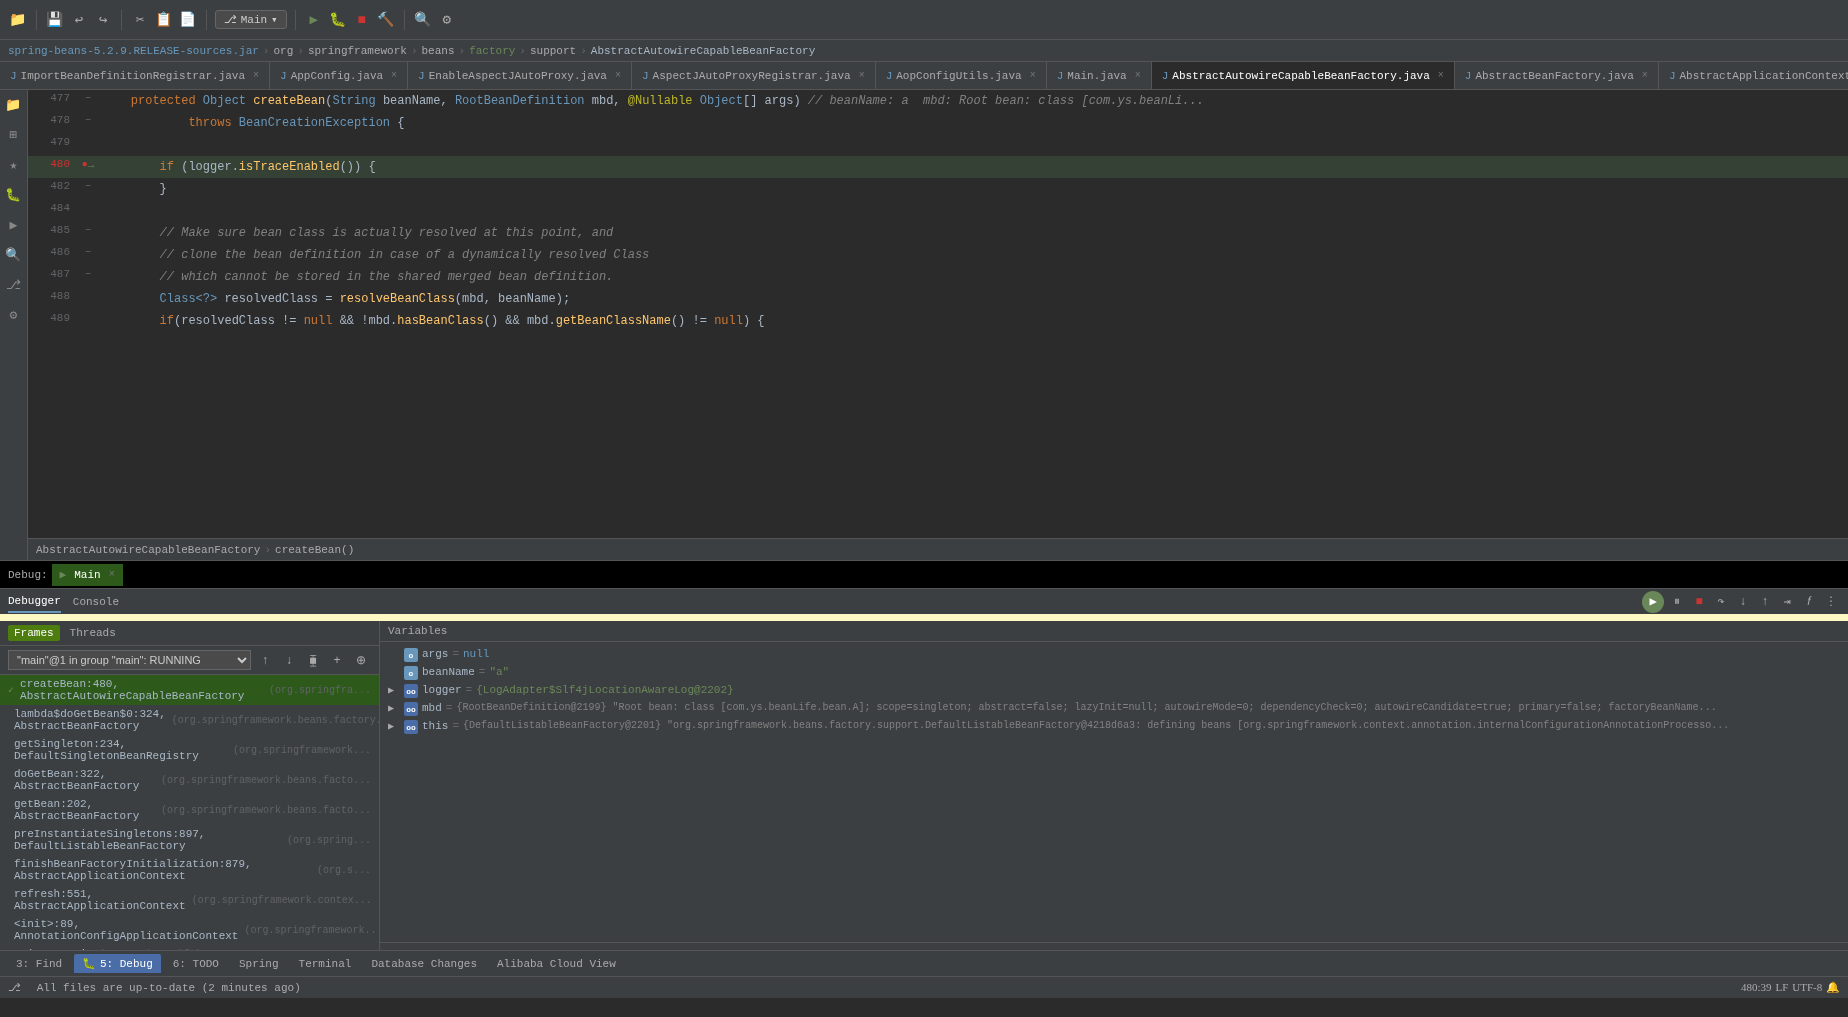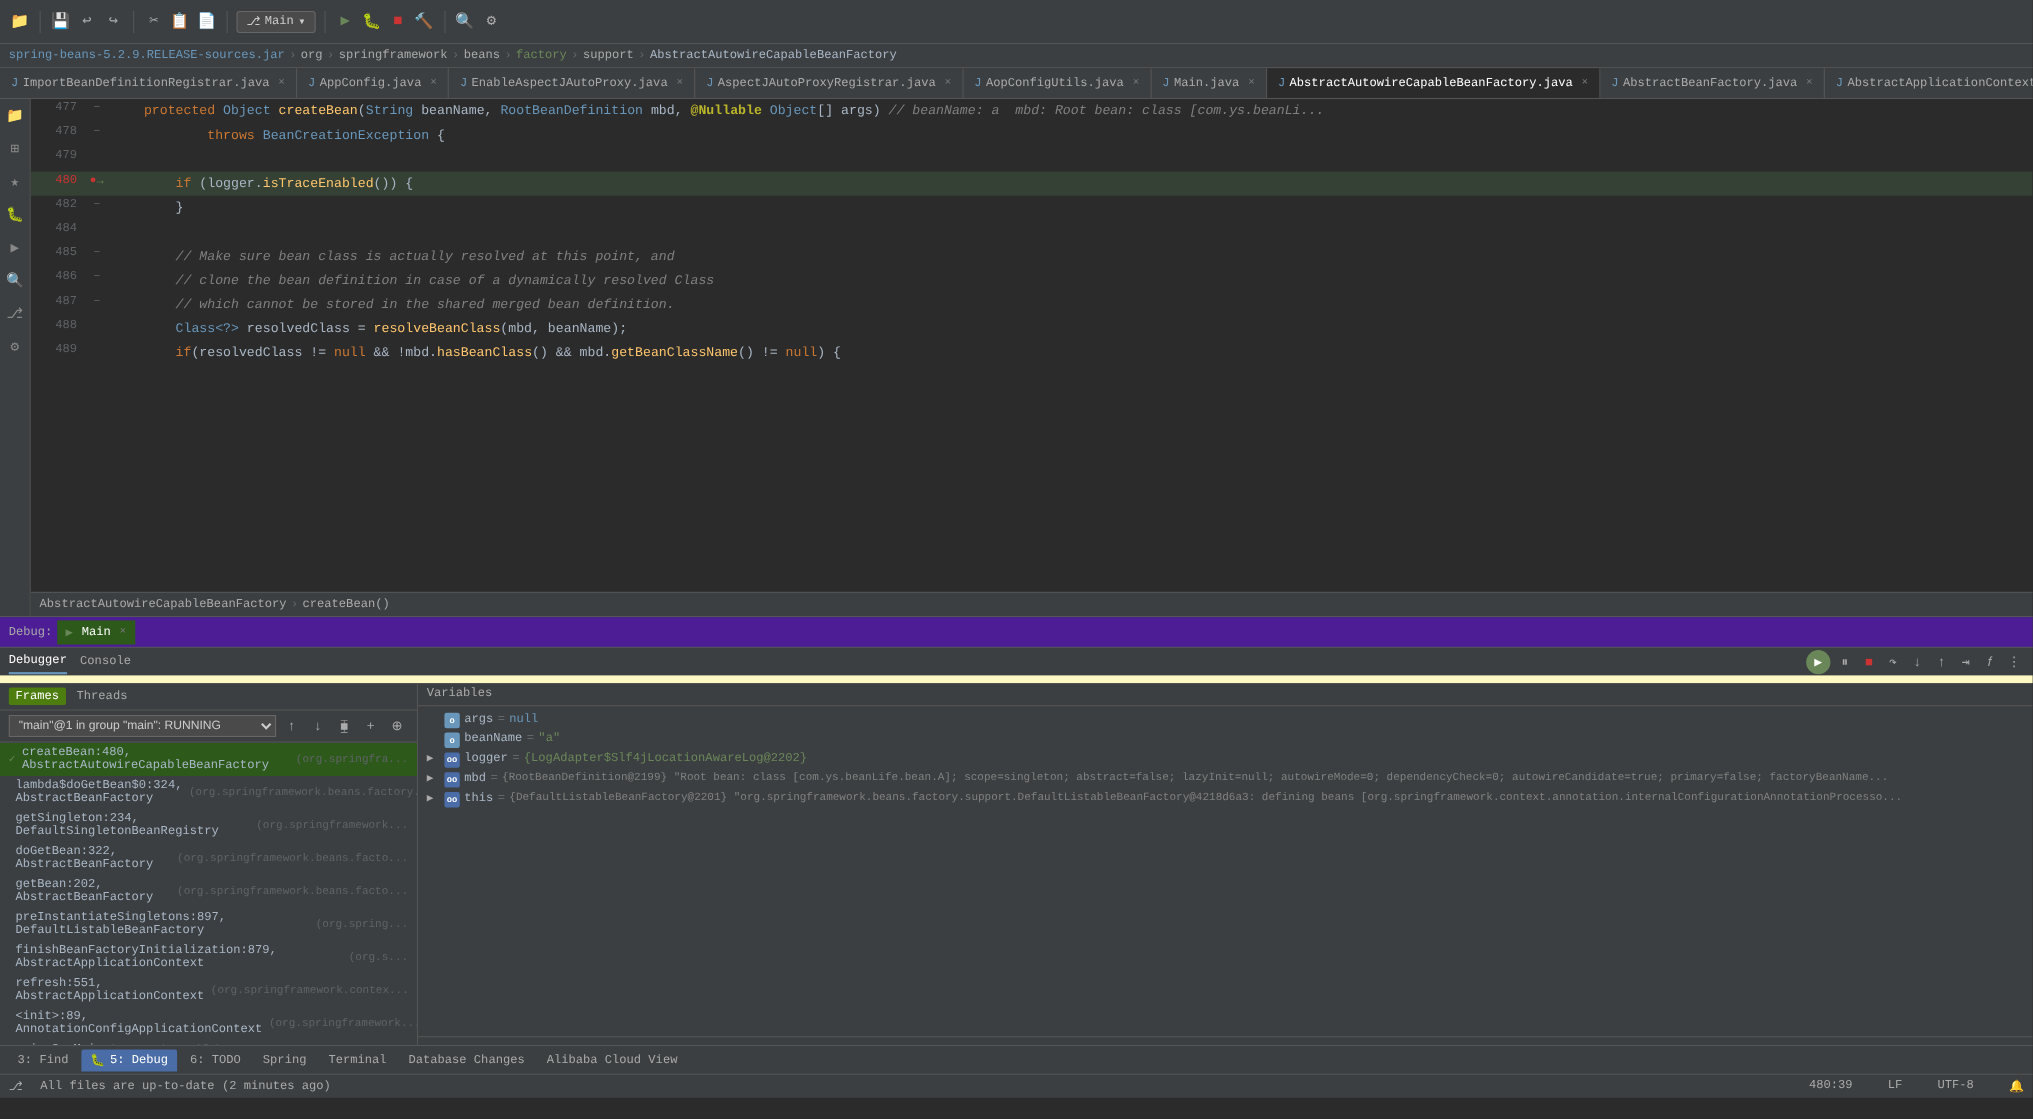--- a/index.html
+++ b/index.html
@@ -160,21 +160,21 @@
       line-height: 18px;
       white-space: pre;
     }
 
     
     .kw { color: #cc7832; }
     .type { color: #6897bb; }
     .str { color: #6a8759; }
     .comment { color: #808080; font-style: italic; }
     .method { color: #ffc66d; }
-    .annotation { color: #bbb529; font-weight: bold; }
+    .annotation { color: #bbb529; }
 
     
     #breadcrumb {
       background: #3c3f41;
       height: 22px;
       display: flex;
       align-items: center;
       padding: 0 8px;
       font-size: 11px;
       color: #aaa;
@@ -329,21 +329,21 @@
       background: #3c3f41;
       border-top: 1px solid #555;
       display: flex;
       align-items: center;
       padding: 0 8px;
       font-size: 11px;
       color: #aaa;
       gap: 16px;
     }
     .status-left { display: flex; gap: 16px; align-items: center; }
-    .status-right { margin-left: auto; display: flex; gap: 32px; }
+    .status-right { margin-left: auto; display: flex; gap: 4px; font-family: Liberation Serif, serif; }
 
     
     #bottom-tool-tabs {
       height: 26px;
       background: #3c3f41;
       display: flex;
       align-items: center;
       padding: 0 8px;
       gap: 4px;
       border-top: 1px solid #555;
@@ -380,21 +380,21 @@
       height: 8px;
       background: #3c3f41;
       border-top: 1px solid #555;
     }
 
     
     #debug-panel-top {
       display: flex;
       align-items: center;
       height: 28px;
-      background: #4c1d95;
+      background: #000000;
       border-bottom: 1px solid #555;
       padding: 0 8px;
       gap: 4px;
     }
 
     #debug-main-toolbar {
       display: flex;
       align-items: center;
       height: 32px;
       padding: 0 8px;

